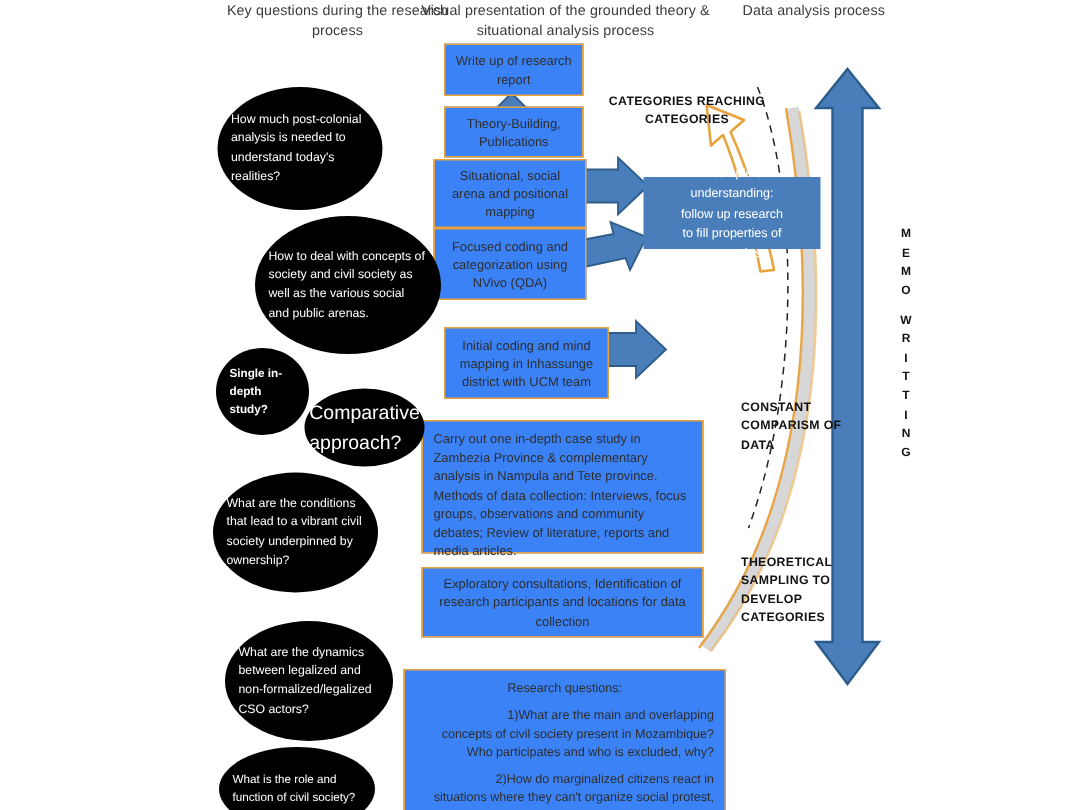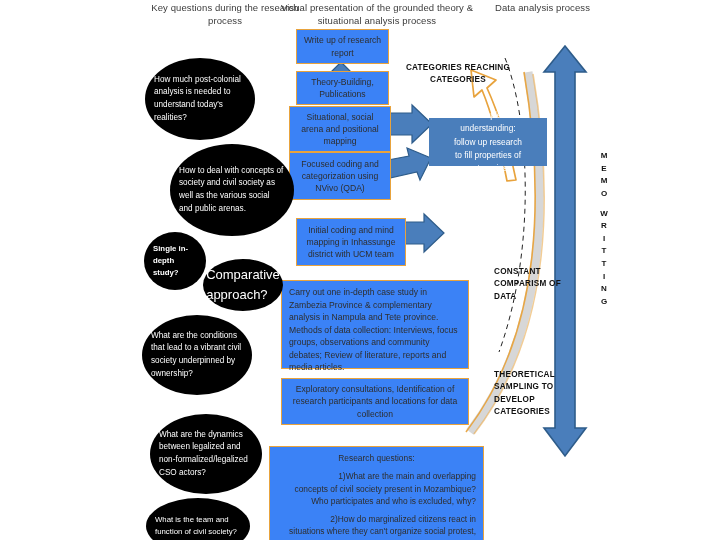--- a/index.html
+++ b/index.html
@@ -211,21 +211,21 @@
 
   <div class="ell" style="left:142px; top:315px; width:110px; height:80px;">
     <span>What are the conditions that lead to a vibrant civil society underpinned by ownership?</span>
   </div>
 
   <div class="ell" style="left:150px; top:414px; width:112px; height:80px;">
     <span>What are the dynamics between legalized and non-formalized/legalized CSO actors?</span>
   </div>
 
   <div class="ell" style="left:146px; top:498px; width:104px; height:56px; font-size:7.8px;">
-    <span>What is the team and function of civil society?</span>
+    <span>What is the role and function of civil society?</span>
   </div>
 
   <div class="bbox" style="left:429px; top:118px; width:118px; height:48px;">
     <span>Incomplete understanding: follow up research to fill properties of categories</span>
   </div>
 
 
   <div class="cap center" style="left:398px; top:62px; width:120px;">
     <span style="display:block;">CATEGORIES REACHING</span>
     <span style="display:block;">CATEGORIES</span>

